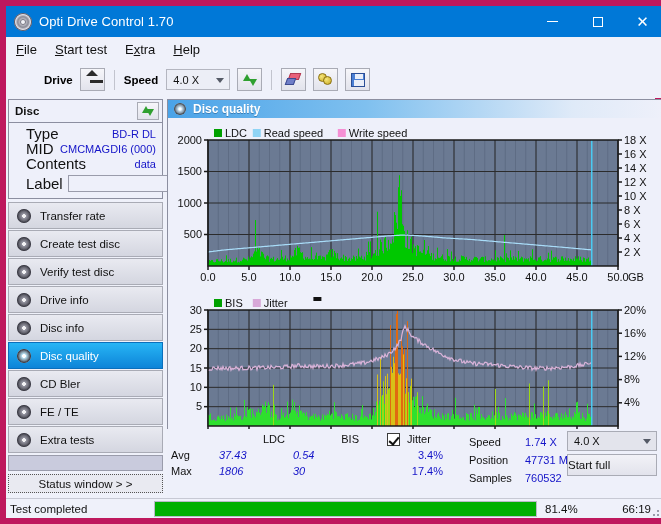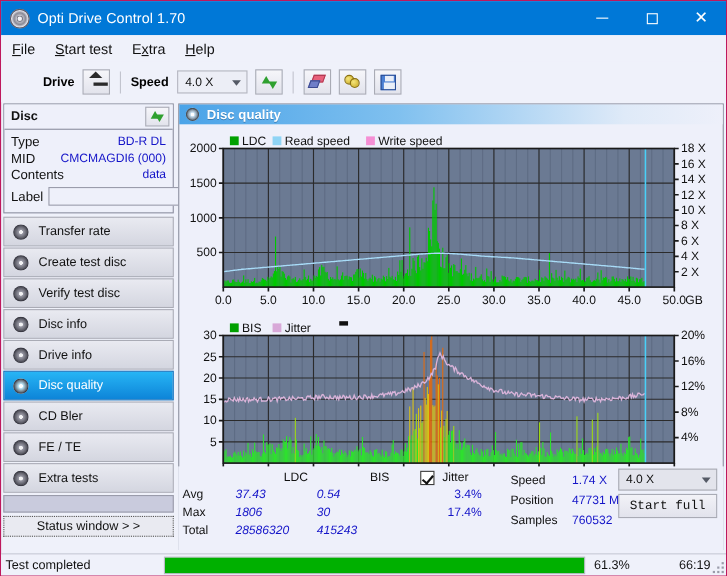--- a/index.html
+++ b/index.html
@@ -6,21 +6,21 @@
   body{
     width:661px;height:524px;overflow:hidden;
     font-family:"Liberation Sans","DejaVu Sans",sans-serif;
     font-size:11px;
     background:#eef0f8;
     -webkit-font-smoothing:none;
   }
   .app{
     position:relative;width:661px;height:524px;
     background:#eff1fa;
-    border:1px solid #be185d;
+    border:6px solid #be185d;
     box-sizing:border-box;
   }
   
   .titlebar{
     position:absolute;left:0;top:0;width:659px;height:31px;
     background:#0078d7;
     display:flex;align-items:center;
   }
   .title-icon{
     width:18px;height:18px;margin-left:8px;margin-right:7px;
@@ -146,21 +146,21 @@
     background:#eef0fa;
   }
   .panel-head .ph-title{font-weight:bold;font-size:11.5px;margin-left:6px;color:#111;}
   .panel-head .ph-btn{
     margin-left:auto;margin-right:3px;width:22px;height:18px;
     border:1px solid #a9abb5;background:linear-gradient(#f6f6fa,#e2e3ec);
     display:flex;align-items:center;justify-content:center;box-sizing:border-box;
   }
   .disc-rows{padding:3px 6px 4px 6px;}
   .drow{display:flex;justify-content:space-between;align-items:center;height:15px;}
-  .dk{color:#111;font-size:12px;}
+  .dk{color:#111;font-size:15px;margin-left:11px;}
   .dv{color:#1414c8;font-size:11px;}
   .label-row{display:flex;align-items:center;height:21px;margin-top:2px;}
   .label-row .dk{margin-right:5px;}
   .label-input{
     flex:1;height:17px;background:#eef0fa;border:1px solid #9a9cab;box-sizing:border-box;
   }
   .cd-btn{
     width:21px;height:19px;margin-left:4px;border:1px solid #a9abb5;
     background:linear-gradient(#f6f6fa,#e2e3ec);display:flex;align-items:center;justify-content:center;
     box-sizing:border-box;
@@ -242,21 +242,21 @@
   .spd-k{width:56px;color:#111;}
   .spd-v{color:#1414c8;}
   .rt-btns{position:absolute;right:6px;top:2px;width:90px;}
   .rt-combo{
     height:20px;background:#e3e4ec;border:1px solid #a9abb5;display:flex;align-items:center;
     position:relative;box-sizing:border-box;margin-bottom:3px;
   }
   .rt-combo span{margin-left:6px;font-size:11px;color:#111;}
   .rt-btn{
     height:22px;border:1px solid #a9abb5;background:linear-gradient(#f2f2f7,#e2e3ec);
-    display:flex;align-items:center;justify-content:center;margin-bottom:17px;box-sizing:border-box;font-family:Liberation Mono, monospace;
+    display:flex;align-items:center;justify-content:flex-start;margin-bottom:17px;box-sizing:border-box;
   }
   .rt-btn span{font-size:11.5px;color:#111;}
   
   .statusbar{
     position:absolute;left:0;bottom:0;width:659px;height:20px;
     background:#eff1fa;border-top:1px solid #c7c9d4;display:flex;align-items:center;
     box-sizing:border-box;
   }
   .sb-text{width:148px;font-size:11.5px;color:#111;padding-left:4px;box-sizing:border-box;}
   .sb-prog{
@@ -365,25 +365,25 @@
       <div class="navbtn">
         <div class="nav-ico"></div>
         <div class="navlabel">Create test disc</div>
       </div>
       <div class="navbtn">
         <div class="nav-ico"></div>
         <div class="navlabel">Verify test disc</div>
       </div>
       <div class="navbtn">
         <div class="nav-ico"></div>
-        <div class="navlabel">Disc info</div>
+        <div class="navlabel">Drive info</div>
       </div>
       <div class="navbtn">
         <div class="nav-ico"></div>
-        <div class="navlabel">Drive info</div>
+        <div class="navlabel">Disc info</div>
       </div>
       <div class="navbtn active">
         <div class="nav-ico"></div>
         <div class="navlabel">Disc quality</div>
       </div>
       <div class="navbtn">
         <div class="nav-ico"></div>
         <div class="navlabel">CD Bler</div>
       </div>
       <div class="navbtn">
@@ -1419,25 +1419,20 @@
       <tr>
         <td class="st-k">Avg</td>
         <td class="st-v">37.43</td>
         <td class="st-v">0.54</td>
       </tr>
       <tr>
         <td class="st-k">Max</td>
         <td class="st-v">1806</td>
         <td class="st-v">30</td>
       </tr>
-      <tr>
-        <td class="st-k">Total</td>
-        <td class="st-v">28586320</td>
-        <td class="st-v">415243</td>
-      </tr>
     </tbody>
       </table>
 
     <div class="jitbox">
       <div class="jit-head">
         <div class="chk"></div>
         <div class="jit-title">Jitter</div>
       </div>
       <div class="jit-v">3.4%</div>
       <div class="jit-v">17.4%</div>
@@ -1467,21 +1462,21 @@
           <span>Start full</span>
         </div>
     </div>
   </div>
 
   <div class="statusbar">
     <div class="sb-text">Test completed</div>
     <div class="sb-prog">
         <i id="prog-fill" style="width: 100%;"></i>
       </div>
-    <div class="sb-pct">61.3%</div>
+    <div class="sb-pct">81.4%</div>
     <div class="sb-time">66:19</div>
     <div class="grip">
       <i style="right:0;bottom:0"></i>
         <i style="right:4px;bottom:0"></i>
         <i style="right:8px;bottom:0"></i>
       <i style="right:0;bottom:4px"></i>
         <i style="right:4px;bottom:4px"></i>
       <i style="right:0;bottom:8px"></i>
     </div>
   </div>

